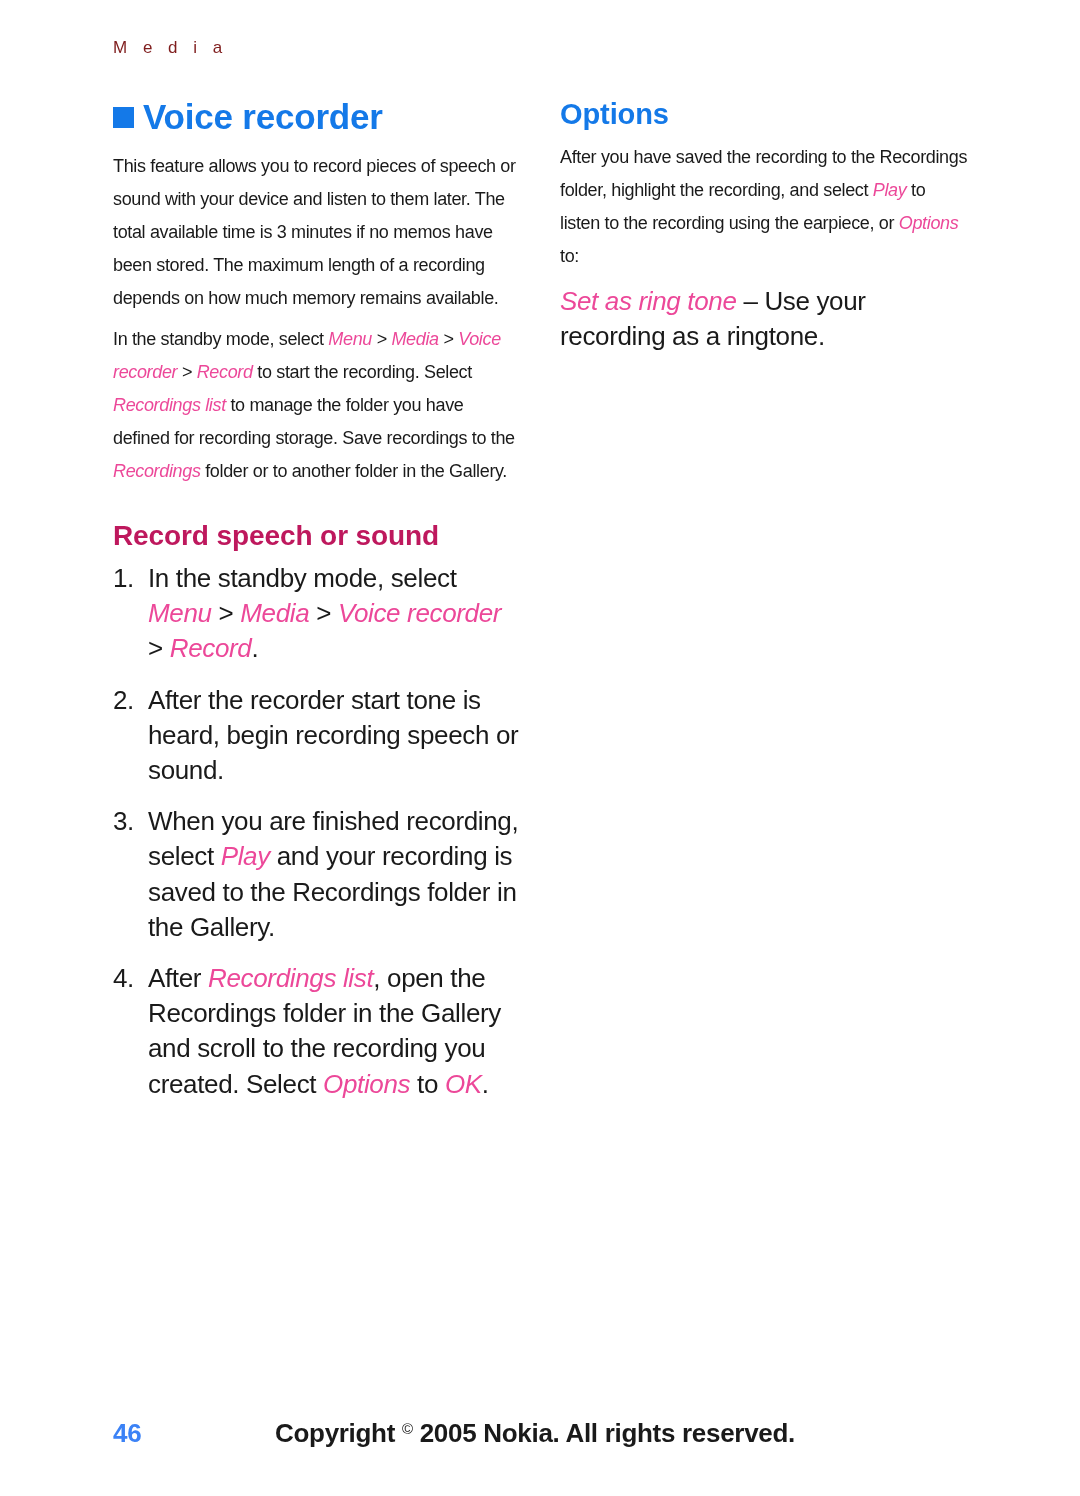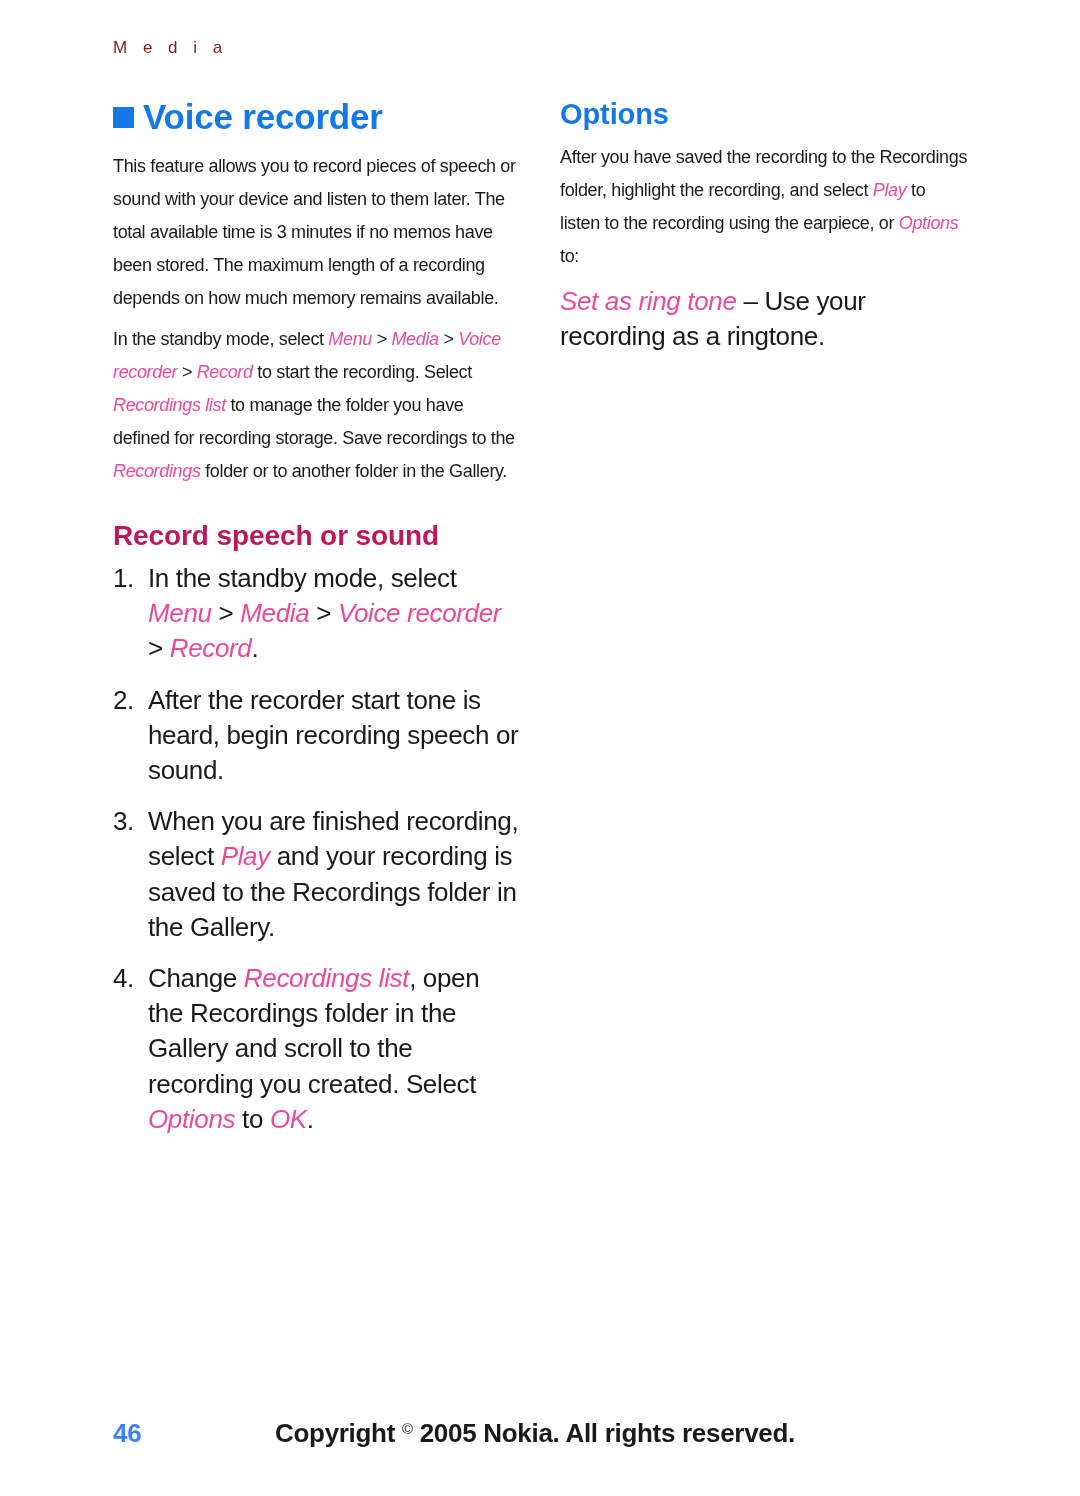--- a/index.html
+++ b/index.html
@@ -198,21 +198,21 @@
 
       <li>
         <span class="step-num">2.</span><span>After the recorder start tone is heard, begin recording speech or sound.</span>
       </li>
 
       <li>
         <span class="step-num">3.</span><span>When you are finished recording, select </span><span class="ui-term">Play</span><span> and your recording is saved to the Recordings folder in the Gallery.</span>
       </li>
 
       <li>
-        <span class="step-num">4.</span><span>Change </span><span class="ui-term">Recordings list</span><span>, open the Recordings folder in the Gallery and scroll to the recording you created. Select </span><span class="ui-term">Options</span><span> to </span><span class="ui-term">OK</span><span>.</span>
+        <span class="step-num">4.</span><span>After </span><span class="ui-term">Recordings list</span><span>, open the Recordings folder in the Gallery and scroll to the recording you created. Select </span><span class="ui-term">Options</span><span> to </span><span class="ui-term">OK</span><span>.</span>
       </li>
 
     </ol>
   </div>
 
   <div class="col col-right">
 
     <h2 class="section-title">Options</h2>
 
     <p class="body-text"><span>After you have saved the recording to the Recordings folder, highlight the recording, and select </span><span class="ui-term">Play</span><span> to listen to the recording using the earpiece, or </span><span class="ui-term">Options</span><span> to:</span></p>

